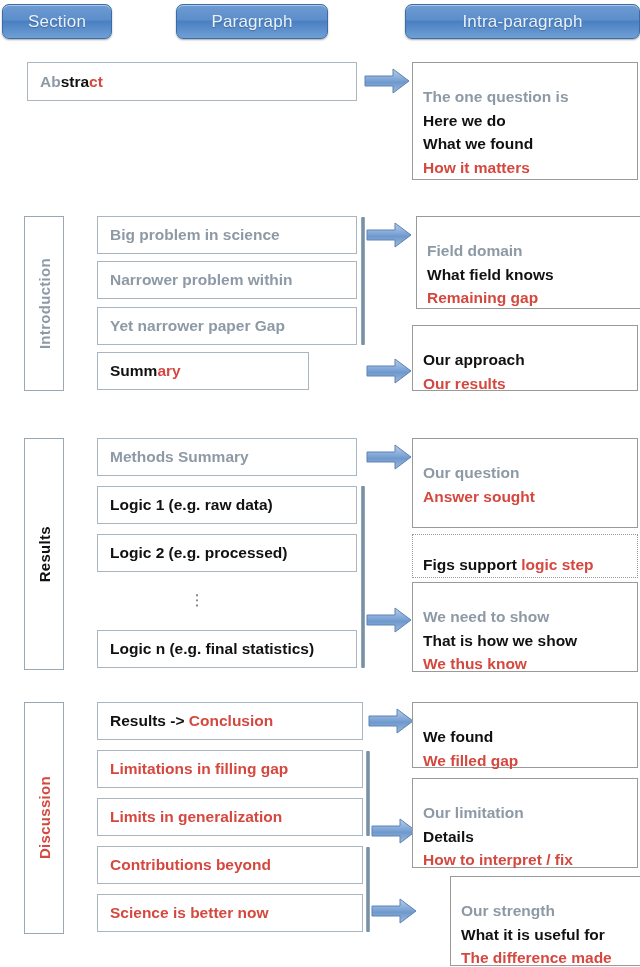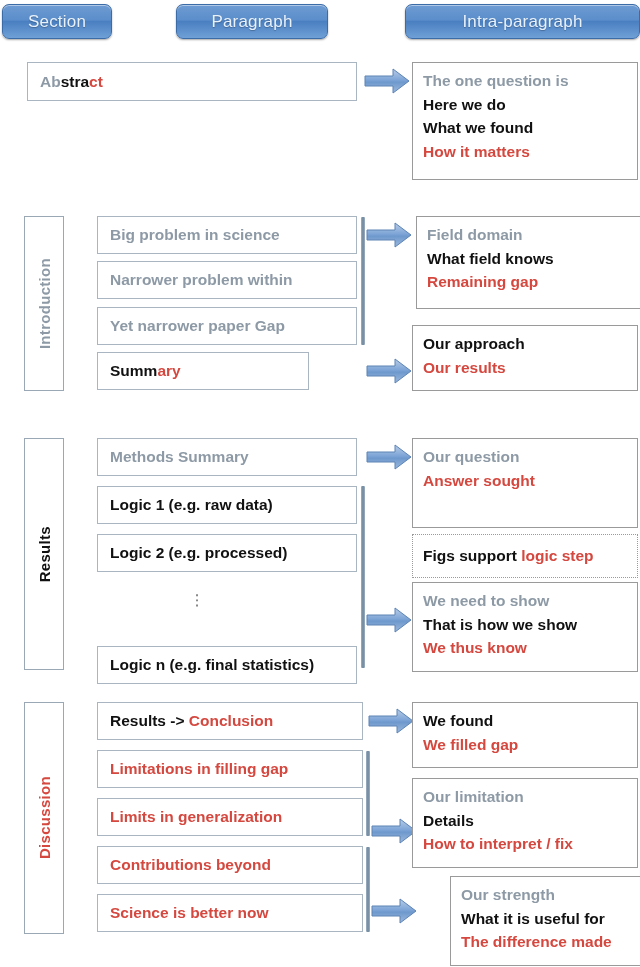--- a/index.html
+++ b/index.html
@@ -46,27 +46,27 @@
     border: 1px solid #a9b6c2;
     display: flex;
     align-items: center;
     padding-left: 12px;
     font-size: 15.5px;
     font-weight: bold;
     box-sizing: border-box;
   }
   .ibox {           
     border: 1px solid #9a9a9a;
-    padding: 6px 0 6px 10px;
+    padding: 22px 0 6px 10px;
     box-sizing: border-box;
   }
   .ibox.dotted {
     border: 1px dotted #9a9a9a;
     display: flex;
-    align-items: center;
+    align-items: flex-end;
     padding-top: 0;
     padding-bottom: 0;
   }
   .ibox .line {
     font-size: 15.5px;
     font-weight: bold;
     line-height: 1.52;
     white-space: nowrap;
   }
 
@@ -192,21 +192,21 @@
 <div class="box pbox" style="left:97px; top:438px; width:260px; height:38px;">
   <span><span class="c-grey">Methods Summary</span></span>
 </div>
 <div class="box pbox" style="left:97px; top:486px; width:260px; height:38px;">
   <span><span class="c-black">Logic 1 (e.g. raw data)</span></span>
 </div>
 <div class="box pbox" style="left:97px; top:534px; width:260px; height:38px;">
   <span><span class="c-black">Logic 2 (e.g. processed)</span></span>
 </div>
 <div class="vdots" style="left:97px; top:592px; width:200px;">⋮</div>
-<div class="box pbox" style="left:97px; top:630px; width:260px; height:38px;margin-top:16px;">
+<div class="box pbox" style="left:97px; top:630px; width:260px; height:38px;">
   <span><span class="c-black">Logic n (e.g. final statistics)</span></span>
 </div>
 
 <div class="group-bar" style="left:361px; top:486px; height:182px;"></div>
 
 <svg class="arrow" style="left:366px; top:444px;" viewBox="0 0 46 26">
   <polygon points="1,8 29,8 29,1 45,13 29,25 29,18 1,18" fill="url(#ag)" stroke="#5c83b4" stroke-width="1"></polygon>
 </svg>
 <svg class="arrow" style="left:366px; top:607px;" viewBox="0 0 46 26">
   <polygon points="1,8 29,8 29,1 45,13 29,25 29,18 1,18" fill="url(#ag)" stroke="#5c83b4" stroke-width="1"></polygon>

